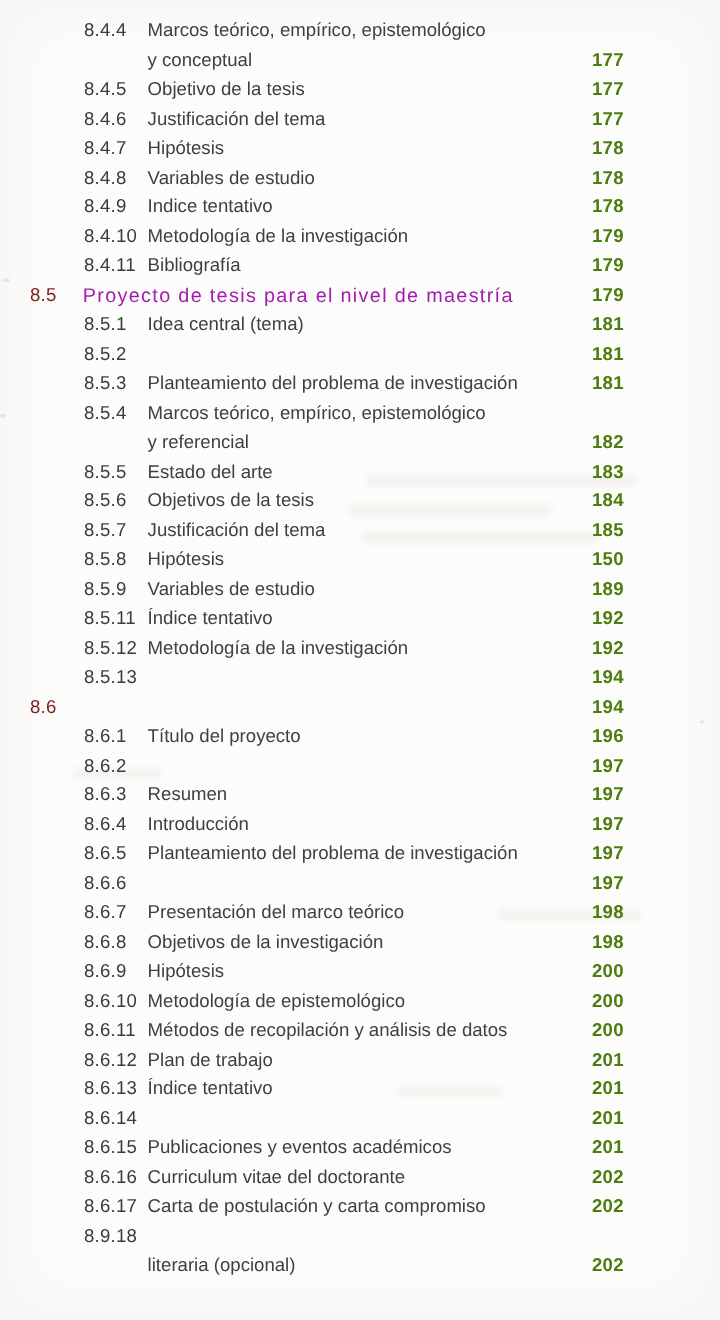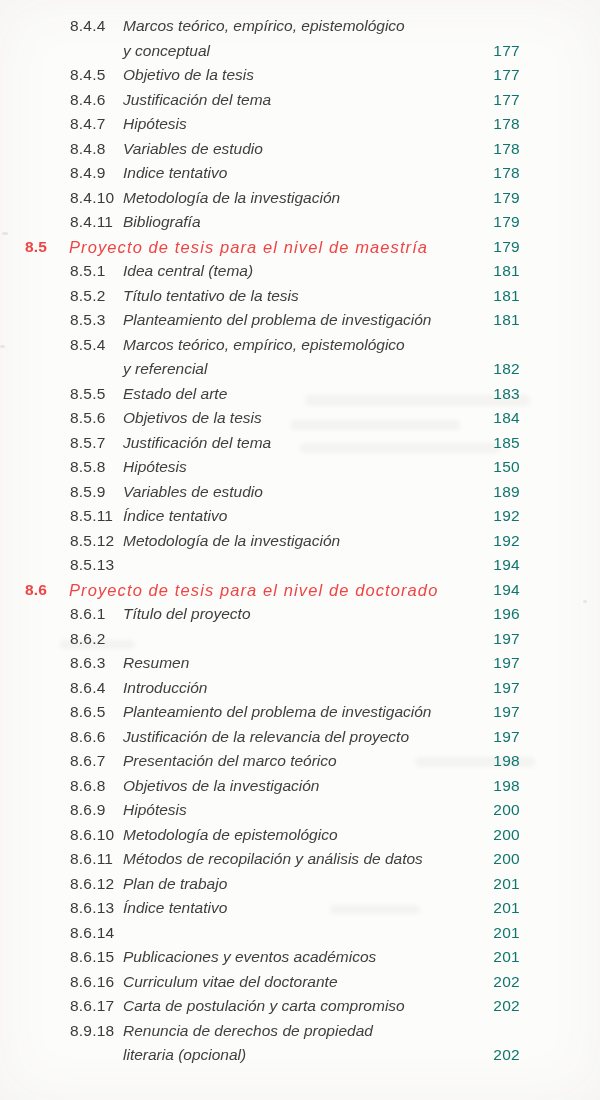--- a/index.html
+++ b/index.html
@@ -33,40 +33,40 @@
   .num {
     position: absolute;
     left: 70px;
     color: #3b3b3b;
     letter-spacing: 0.2px;
   }
   .title {
     position: absolute;
     left: 123px;
     color: #3f3f3f;
-    font-style: italic;
   }
   .pageno {
     position: absolute;
     right: 80px;
-    color: #0f766e;
+    color: #4d7c0f;
     letter-spacing: 0.3px;
+    font-weight: bold;
   }
   
   .line.lvl2 .num {
     left: 25px;
-    font-weight: 700;
-    color: #ef4444;
+    font-weight: 400;
+    color: #7f1d1d;
     font-size: 15.5px;
   }
   .line.lvl2 .title {
     left: 69px;
     font-size: 16.5px;
     letter-spacing: 1.1px;
-    color: #ef4444;
+    color: #a21caf;
   }
   
   .line.cont .title { left: 123px; }
   
   .ghost {
     position: absolute;
     background: #6a675f;
     opacity: 0.055;
     filter: blur(2px);
     border-radius: 4px;
@@ -153,21 +153,20 @@
         <span class="title">Proyecto de tesis para el nivel de maestría</span>
         <span class="pageno">179</span>
       </div>
       <div class="line">
         <span class="num">8.5.1</span>
         <span class="title">Idea central (tema)</span>
         <span class="pageno">181</span>
       </div>
       <div class="line">
         <span class="num">8.5.2</span>
-        <span class="title">Título tentativo de la tesis</span>
         <span class="pageno">181</span>
       </div>
       <div class="line">
         <span class="num">8.5.3</span>
         <span class="title">Planteamiento del problema de investigación</span>
         <span class="pageno">181</span>
       </div>
       <div class="line">
         <span class="num">8.5.4</span>
         <span class="title">Marcos teórico, empírico, epistemológico</span>
@@ -210,21 +209,20 @@
         <span class="num">8.5.12</span>
         <span class="title">Metodología de la investigación</span>
         <span class="pageno">192</span>
       </div>
       <div class="line">
         <span class="num">8.5.13</span>
         <span class="pageno">194</span>
       </div>
       <div class="line lvl2">
         <span class="num">8.6</span>
-        <span class="title">Proyecto de tesis para el nivel de doctorado</span>
         <span class="pageno">194</span>
       </div>
       <div class="line">
         <span class="num">8.6.1</span>
         <span class="title">Título del proyecto</span>
         <span class="pageno">196</span>
       </div>
       <div class="line">
         <span class="num">8.6.2</span>
         <span class="pageno">197</span>
@@ -239,21 +237,20 @@
         <span class="title">Introducción</span>
         <span class="pageno">197</span>
       </div>
       <div class="line">
         <span class="num">8.6.5</span>
         <span class="title">Planteamiento del problema de investigación</span>
         <span class="pageno">197</span>
       </div>
       <div class="line">
         <span class="num">8.6.6</span>
-        <span class="title">Justificación de la relevancia del proyecto</span>
         <span class="pageno">197</span>
       </div>
       <div class="line">
         <span class="num">8.6.7</span>
         <span class="title">Presentación del marco teórico</span>
         <span class="pageno">198</span>
       </div>
       <div class="line">
         <span class="num">8.6.8</span>
         <span class="title">Objetivos de la investigación</span>
@@ -298,20 +295,19 @@
         <span class="title">Curriculum vitae del doctorante</span>
         <span class="pageno">202</span>
       </div>
       <div class="line">
         <span class="num">8.6.17</span>
         <span class="title">Carta de postulación y carta compromiso</span>
         <span class="pageno">202</span>
       </div>
       <div class="line">
         <span class="num">8.9.18</span>
-        <span class="title">Renuncia de derechos de propiedad</span>
       </div>
       <div class="line cont">
         <span class="title">literaria (opcional)</span>
         <span class="pageno">202</span>
       </div>
     </div>
 </div>
 
 </body></html>

